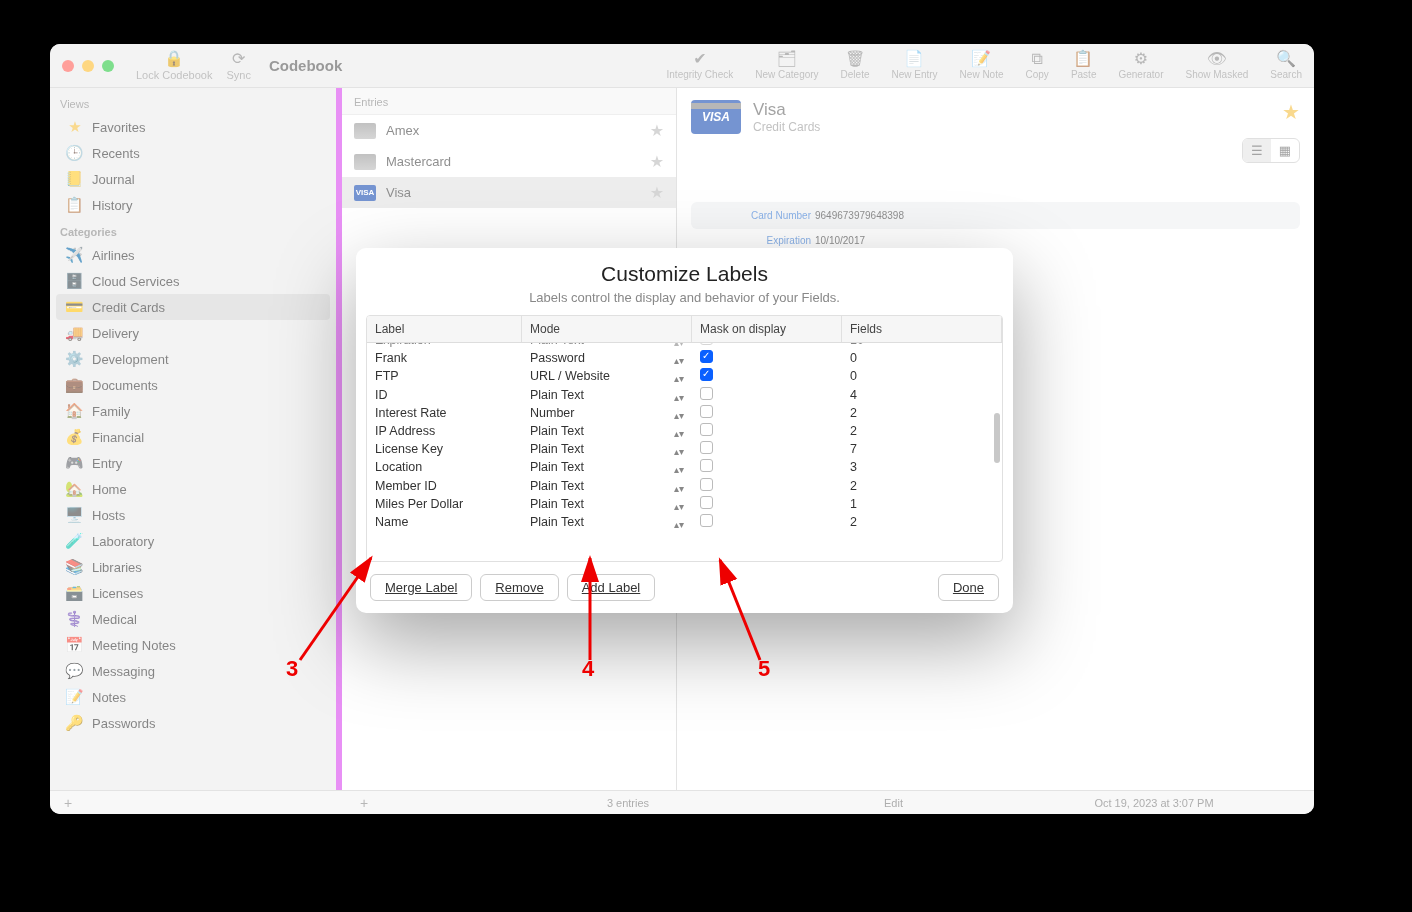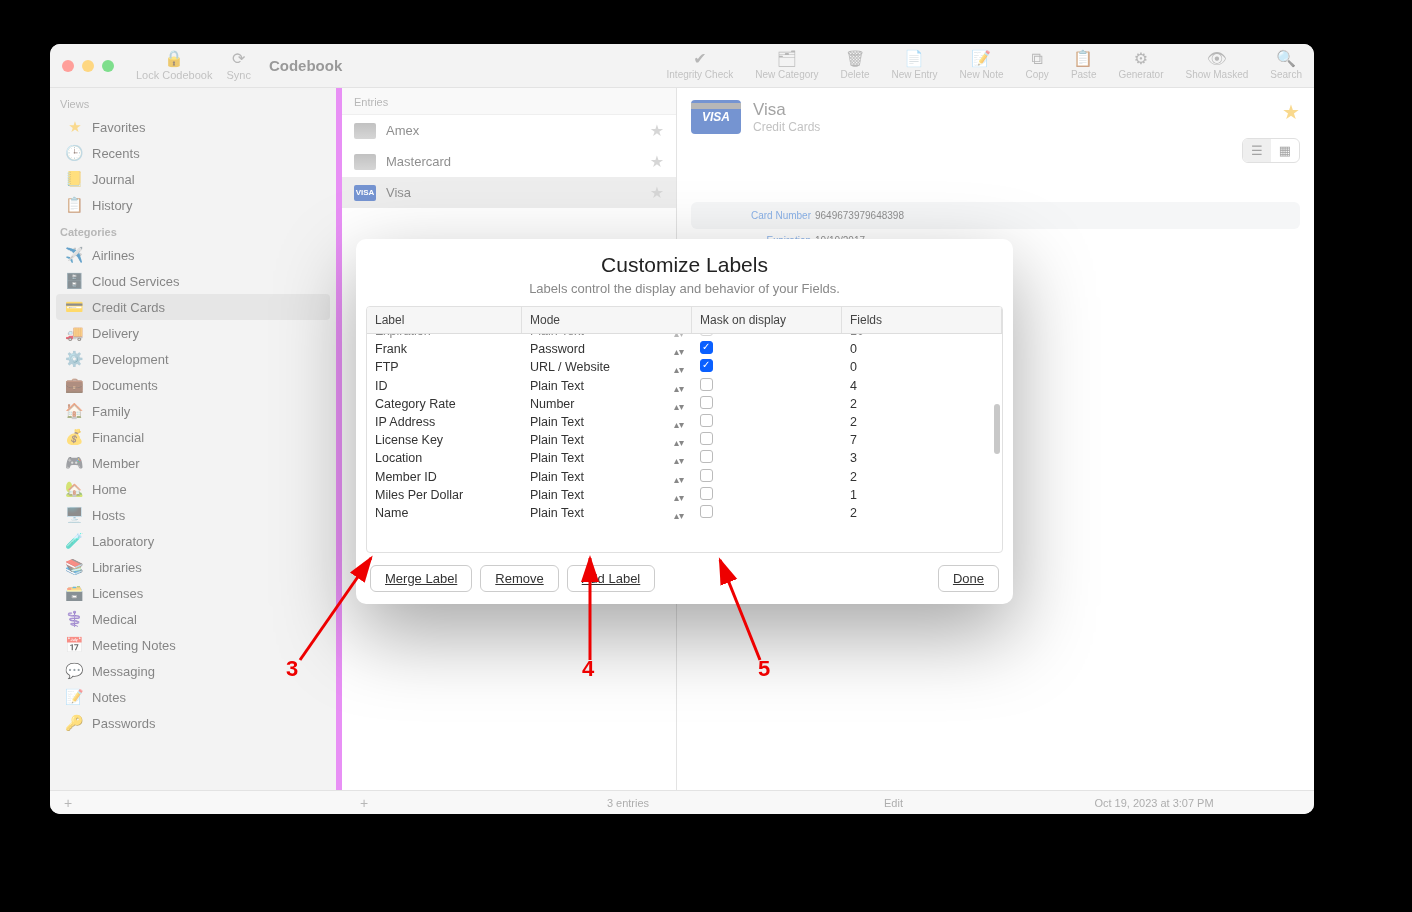--- a/index.html
+++ b/index.html
@@ -85,21 +85,21 @@
   .field-row .fvalue { color:#444;}
   .field-row.first { background:#eef0f2; border-radius:6px; padding:8px 0;}
   
   .statusbar { height:24px; border-top:1px solid #d0d0d0; background:#f3f3f3; display:flex; align-items:center; font-size:11px; color:#777; padding:0 10px;}
   .statusbar .plus { width:16px; text-align:center; font-size:14px; color:#888;}
   .statusbar .sb-center { flex:1; text-align:center;}
 
   
   .modal {
     position:absolute;
-    left:356px; top:239px;
+    left:356px; top:248px;
     width:657px; height:365px;
     background:#fff;
     border-radius:10px;
     box-shadow: 0 30px 80px rgba(0,0,0,0.35);
     z-index:10;
     display:flex; flex-direction:column;
     overflow:hidden;
   }
   .modal-title { font-size:21px; font-weight:500; text-align:center; margin-top:14px; color:#222;}
   .modal-sub { font-size:13px; color:#888; text-align:center; margin-top:4px; margin-bottom:10px;}
@@ -243,21 +243,21 @@
           <div class="side-item">
             <span class="sicon">🏠</span>
             <span>Family</span>
           </div>
           <div class="side-item">
             <span class="sicon">💰</span>
             <span>Financial</span>
           </div>
           <div class="side-item">
             <span class="sicon">🎮</span>
-            <span>Member</span>
+            <span>Entry</span>
           </div>
           <div class="side-item">
             <span class="sicon">🏡</span>
             <span>Home</span>
           </div>
           <div class="side-item">
             <span class="sicon">🖥️</span>
             <span>Hosts</span>
           </div>
           <div class="side-item">
@@ -398,21 +398,21 @@
         <div class="trow">
           <div class="td c-label">ID</div>
           <div class="td c-mode">
             <span>Plain Text</span>
             <span class="sel-arrows">▴▾</span>
           </div>
           <div class="td c-mask"><span class="cb"></span></div>
           <div class="td c-fields">4</div>
         </div>
         <div class="trow">
-          <div class="td c-label">Category Rate</div>
+          <div class="td c-label">Interest Rate</div>
           <div class="td c-mode">
             <span>Number</span>
             <span class="sel-arrows">▴▾</span>
           </div>
           <div class="td c-mask"><span class="cb"></span></div>
           <div class="td c-fields">2</div>
         </div>
         <div class="trow">
           <div class="td c-label">IP Address</div>
           <div class="td c-mode">

